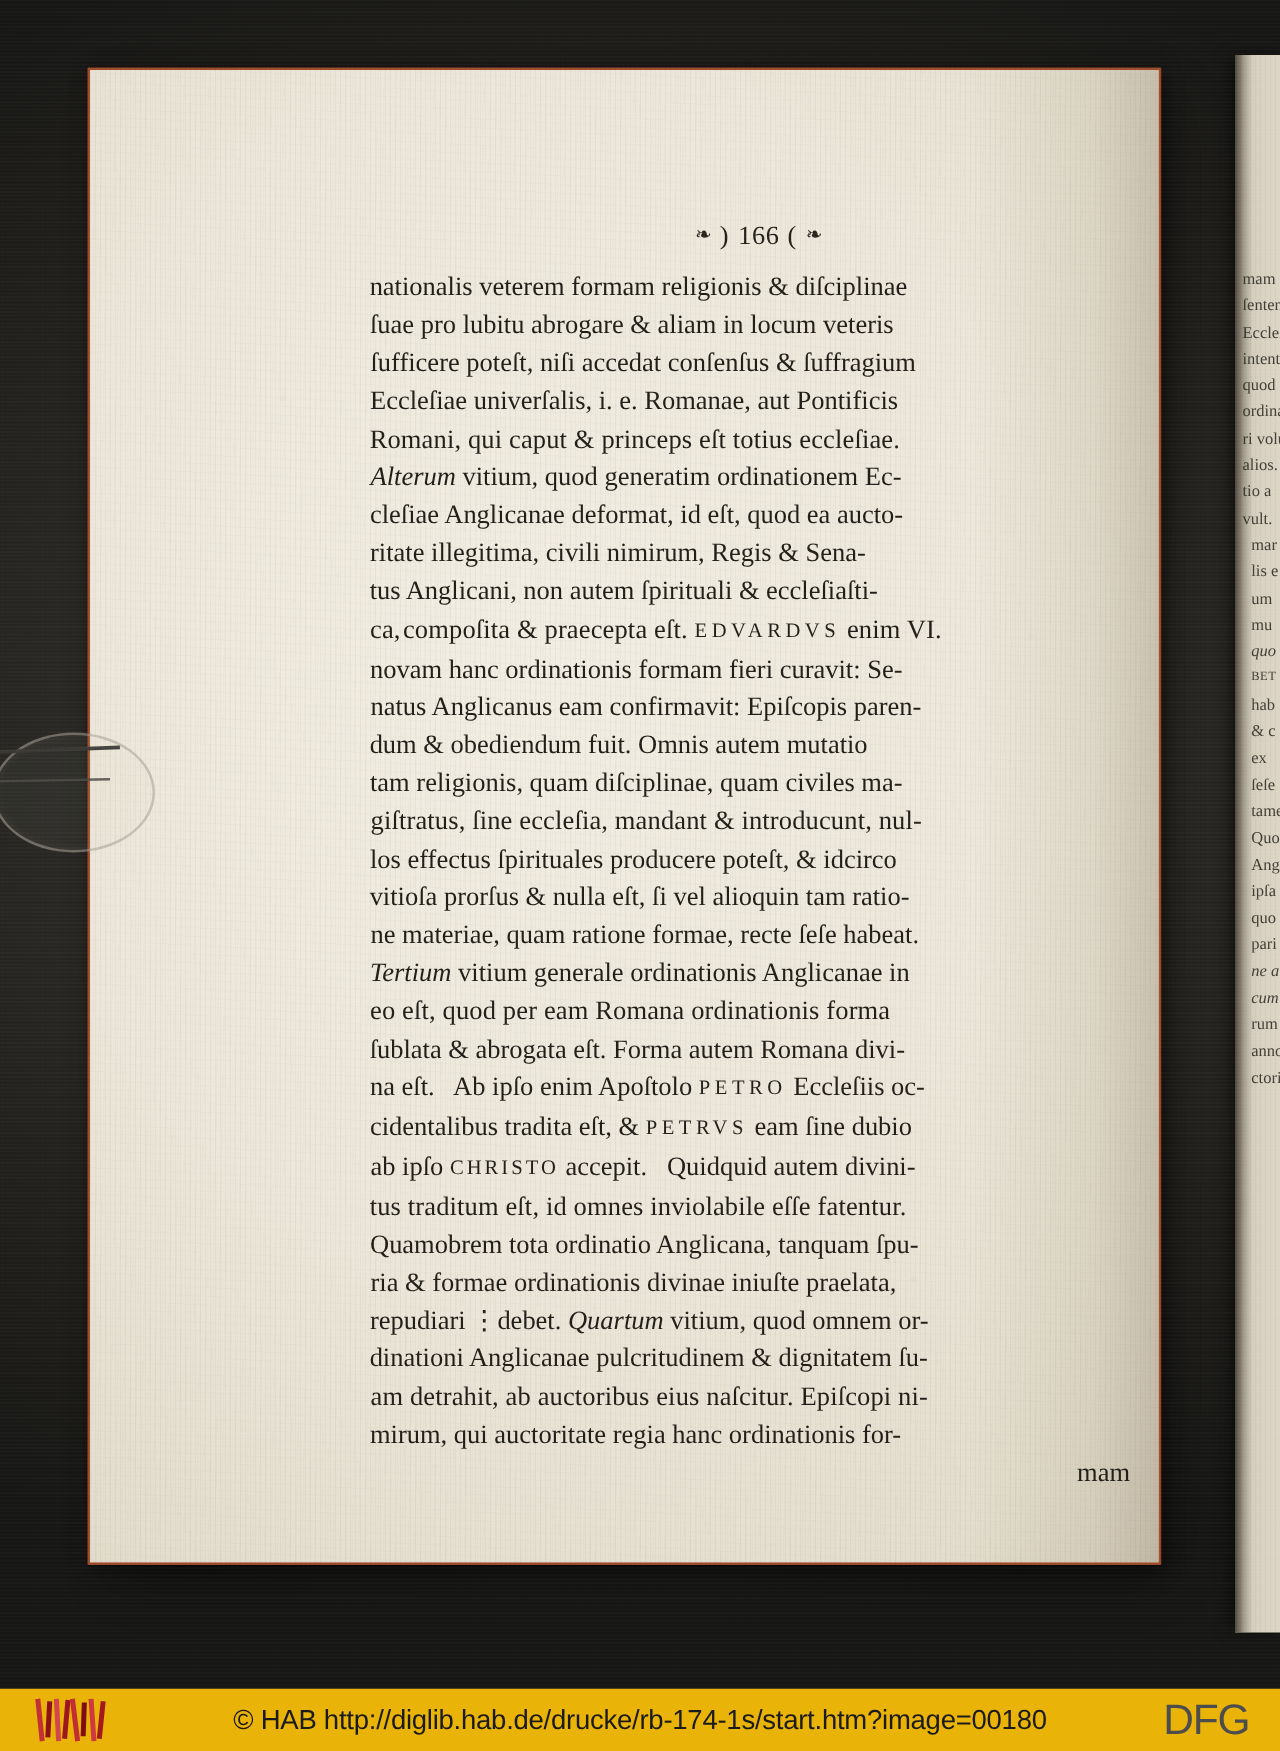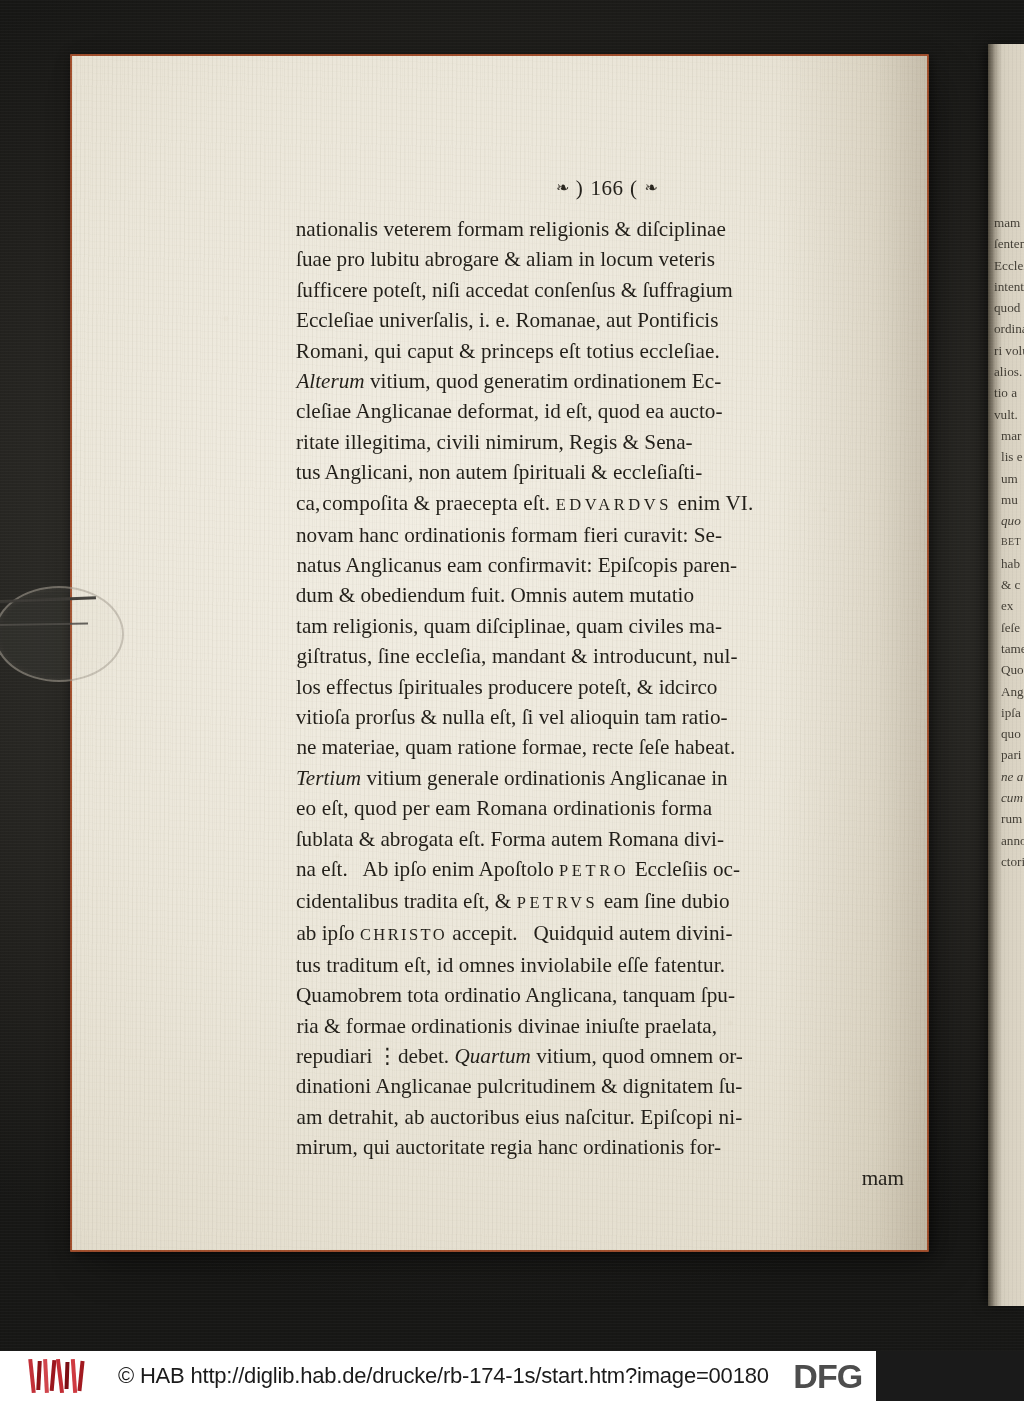--- a/index.html
+++ b/index.html
@@ -181,22 +181,22 @@
     width: 88px; height: 0;
     border-top: 2px solid rgba(78,75,70,.85);
     transform: rotate(-1deg);
     transform-origin: left center;
   }
 
   
   .footer {
     position: absolute;
     left: 0; top: 1351px;
-    width: 876px; height: 50px;
-    background: #ffffff;
+    width: 1024px; height: 50px;
+    background: #eab308;
     display: flex;
     align-items: center;
   }
   .footer-logo-hab {
     width: 118px;
     height: 50px;
     display: flex;
     align-items: center;
     justify-content: center;
     flex: 0 0 auto;
@@ -228,25 +228,25 @@
     font-size: 22px;
     color: #1b1b1b;
     letter-spacing: -.2px;
     white-space: nowrap;
   }
   .footer-logo-dfg {
     width: 118px;
     flex: 0 0 auto;
     text-align: center;
     font-family: "Liberation Sans", sans-serif;
-    font-weight: bold;
+    font-weight: normal;
     font-size: 34px;
     letter-spacing: -1px;
     color: #4d4d4d;
-    padding-right: 16px;
+    padding-right: 0;
   }
 </style>
 </head>
 <body>
 
 <div class="scan">
 
   <div class="facing-page">
     <div class="gutter-shadow"></div>
     <div class="facing-col">

